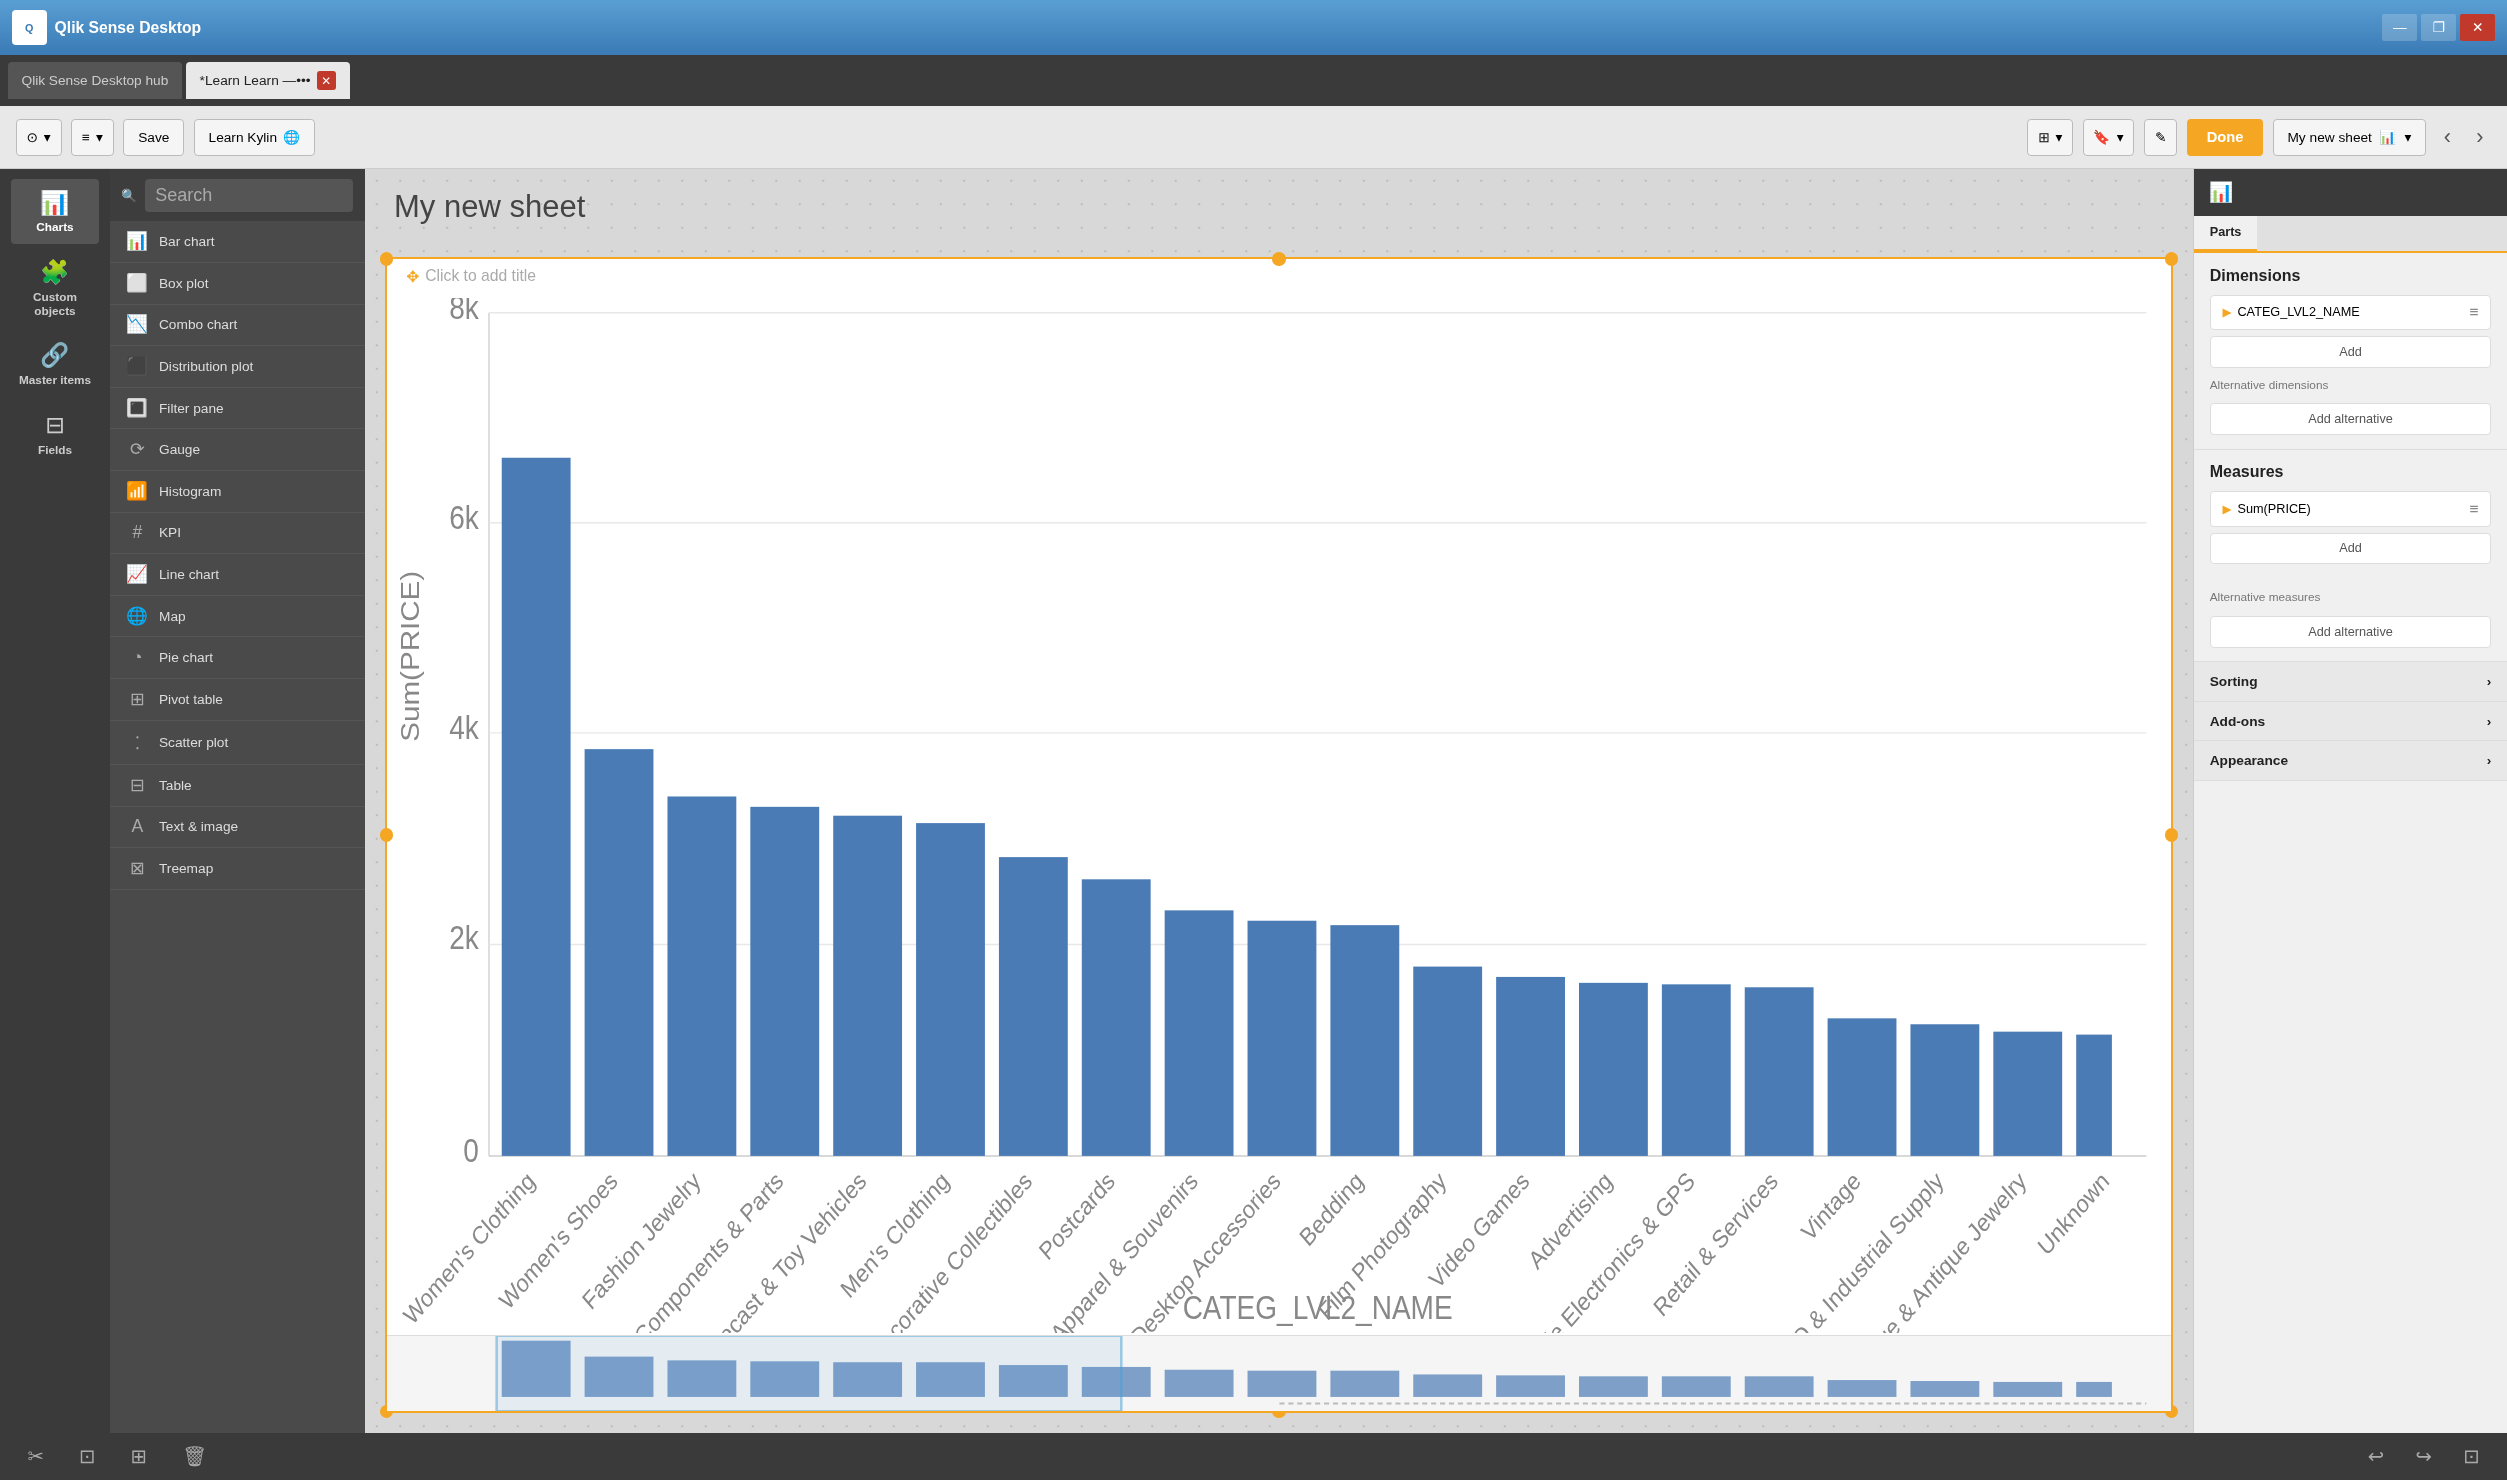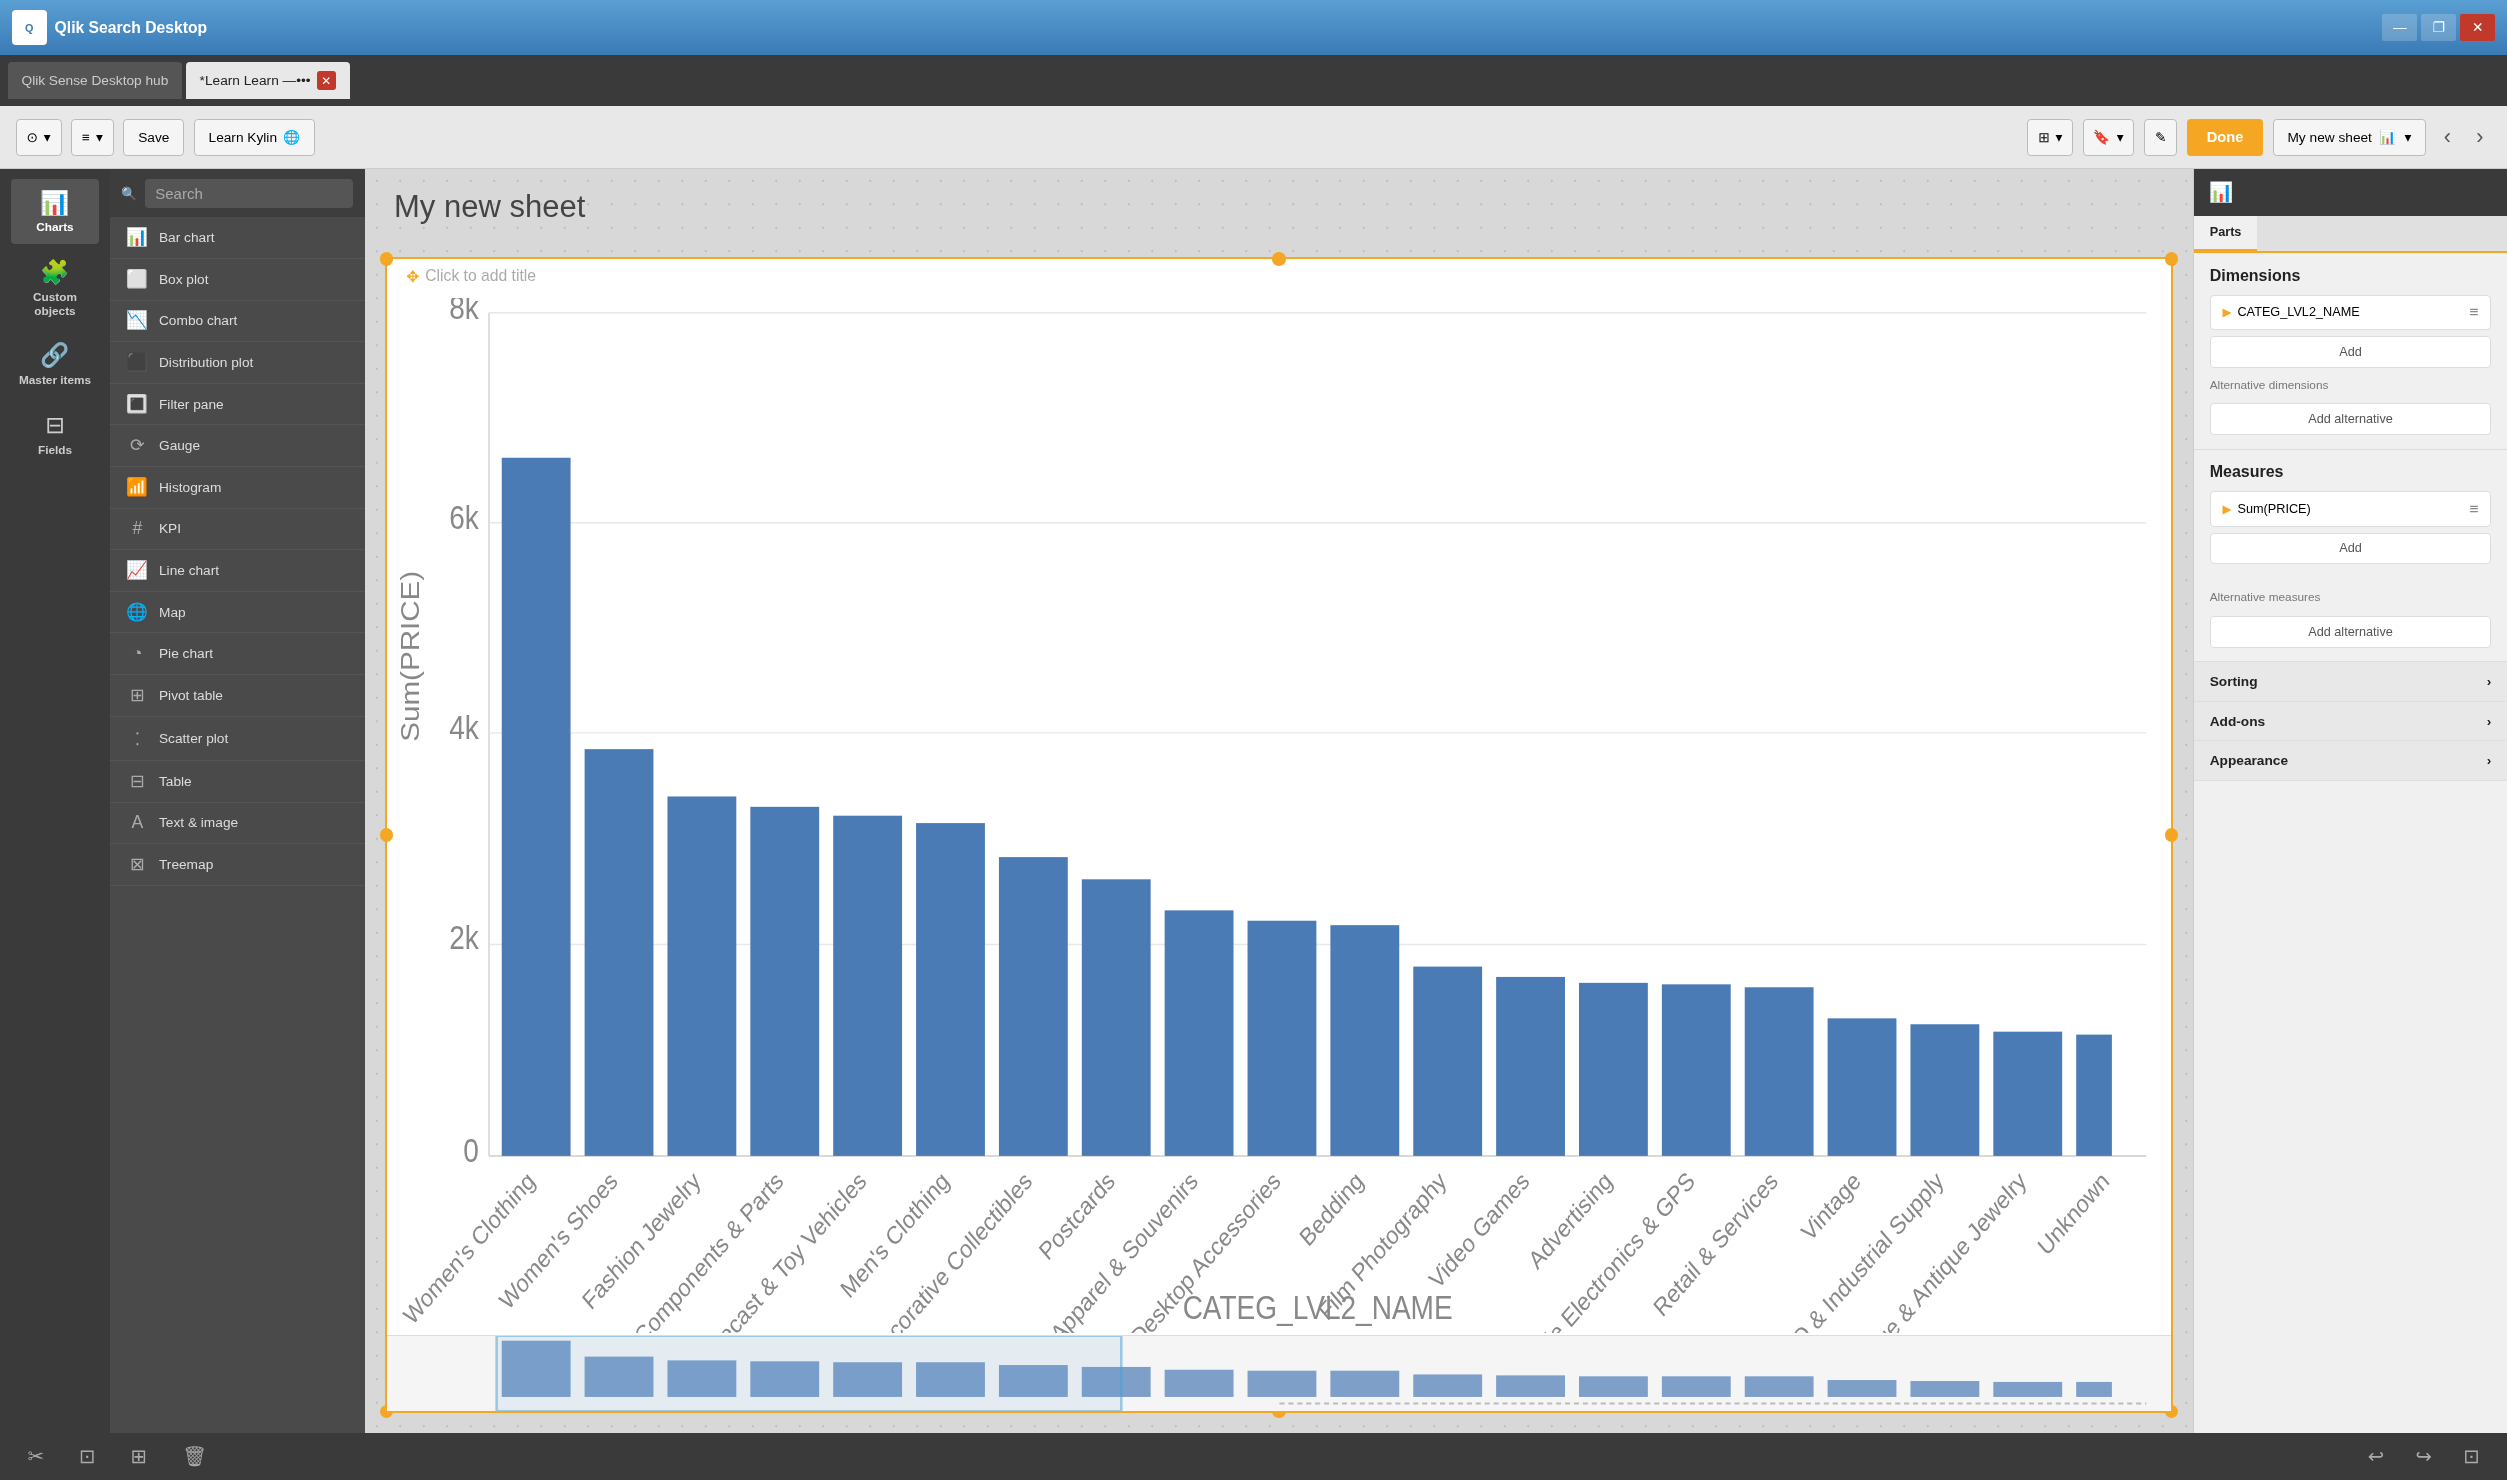--- a/index.html
+++ b/index.html
@@ -163,21 +163,21 @@
       display: flex;
       align-items: center;
       gap: 7.8px;
     }
     .chart-search input {
       background: #555;
       border: none;
       border-radius: 3.9px;
       color: #ddd;
       padding: 5.9px 9.8px;
-      font-size: 15px;
+      font-size: 18px;
       width: 100%;
       outline: none;
     }
     .chart-search input::placeholder { color: #aaa; }
     .chart-item {
       display: flex;
       align-items: center;
       gap: 9.8px;
       padding: 9.8px 15.7px;
       color: #ddd;
@@ -376,21 +376,21 @@
       background-image: radial-gradient(circle, #bbb 1px, transparent 1px);
       background-size: 23.5px 23.5px;
       pointer-events: none;
     }
   </style>
 </head>
 <body>
 
 <div class="title-bar">
   <div class="title-bar-logo">Q</div>
-  <span class="title-bar-text">Qlik Search Desktop</span>
+  <span class="title-bar-text">Qlik Sense Desktop</span>
   <div class="title-bar-controls">
     <button class="title-ctrl">—</button>
     <button class="title-ctrl">❐</button>
     <button class="title-ctrl close">✕</button>
   </div>
 </div>
 
 <div class="tab-bar">
   <div class="tab">
     <span>Qlik Sense Desktop hub</span>

